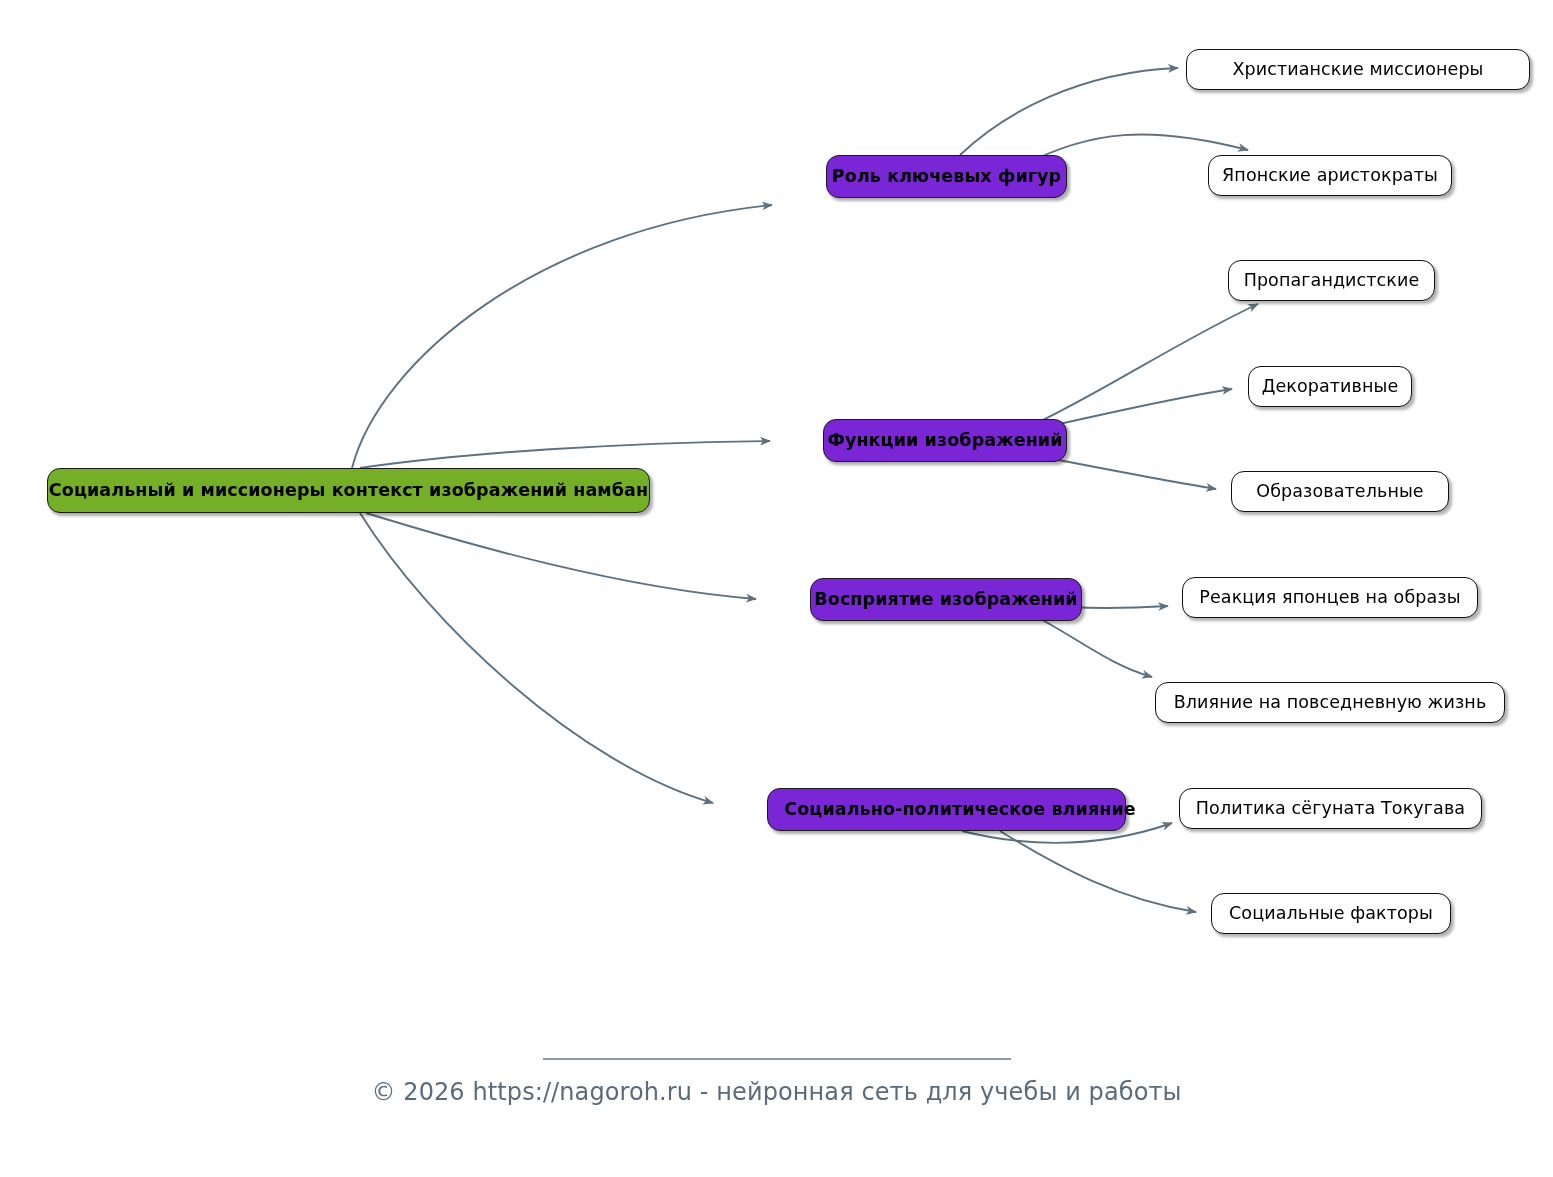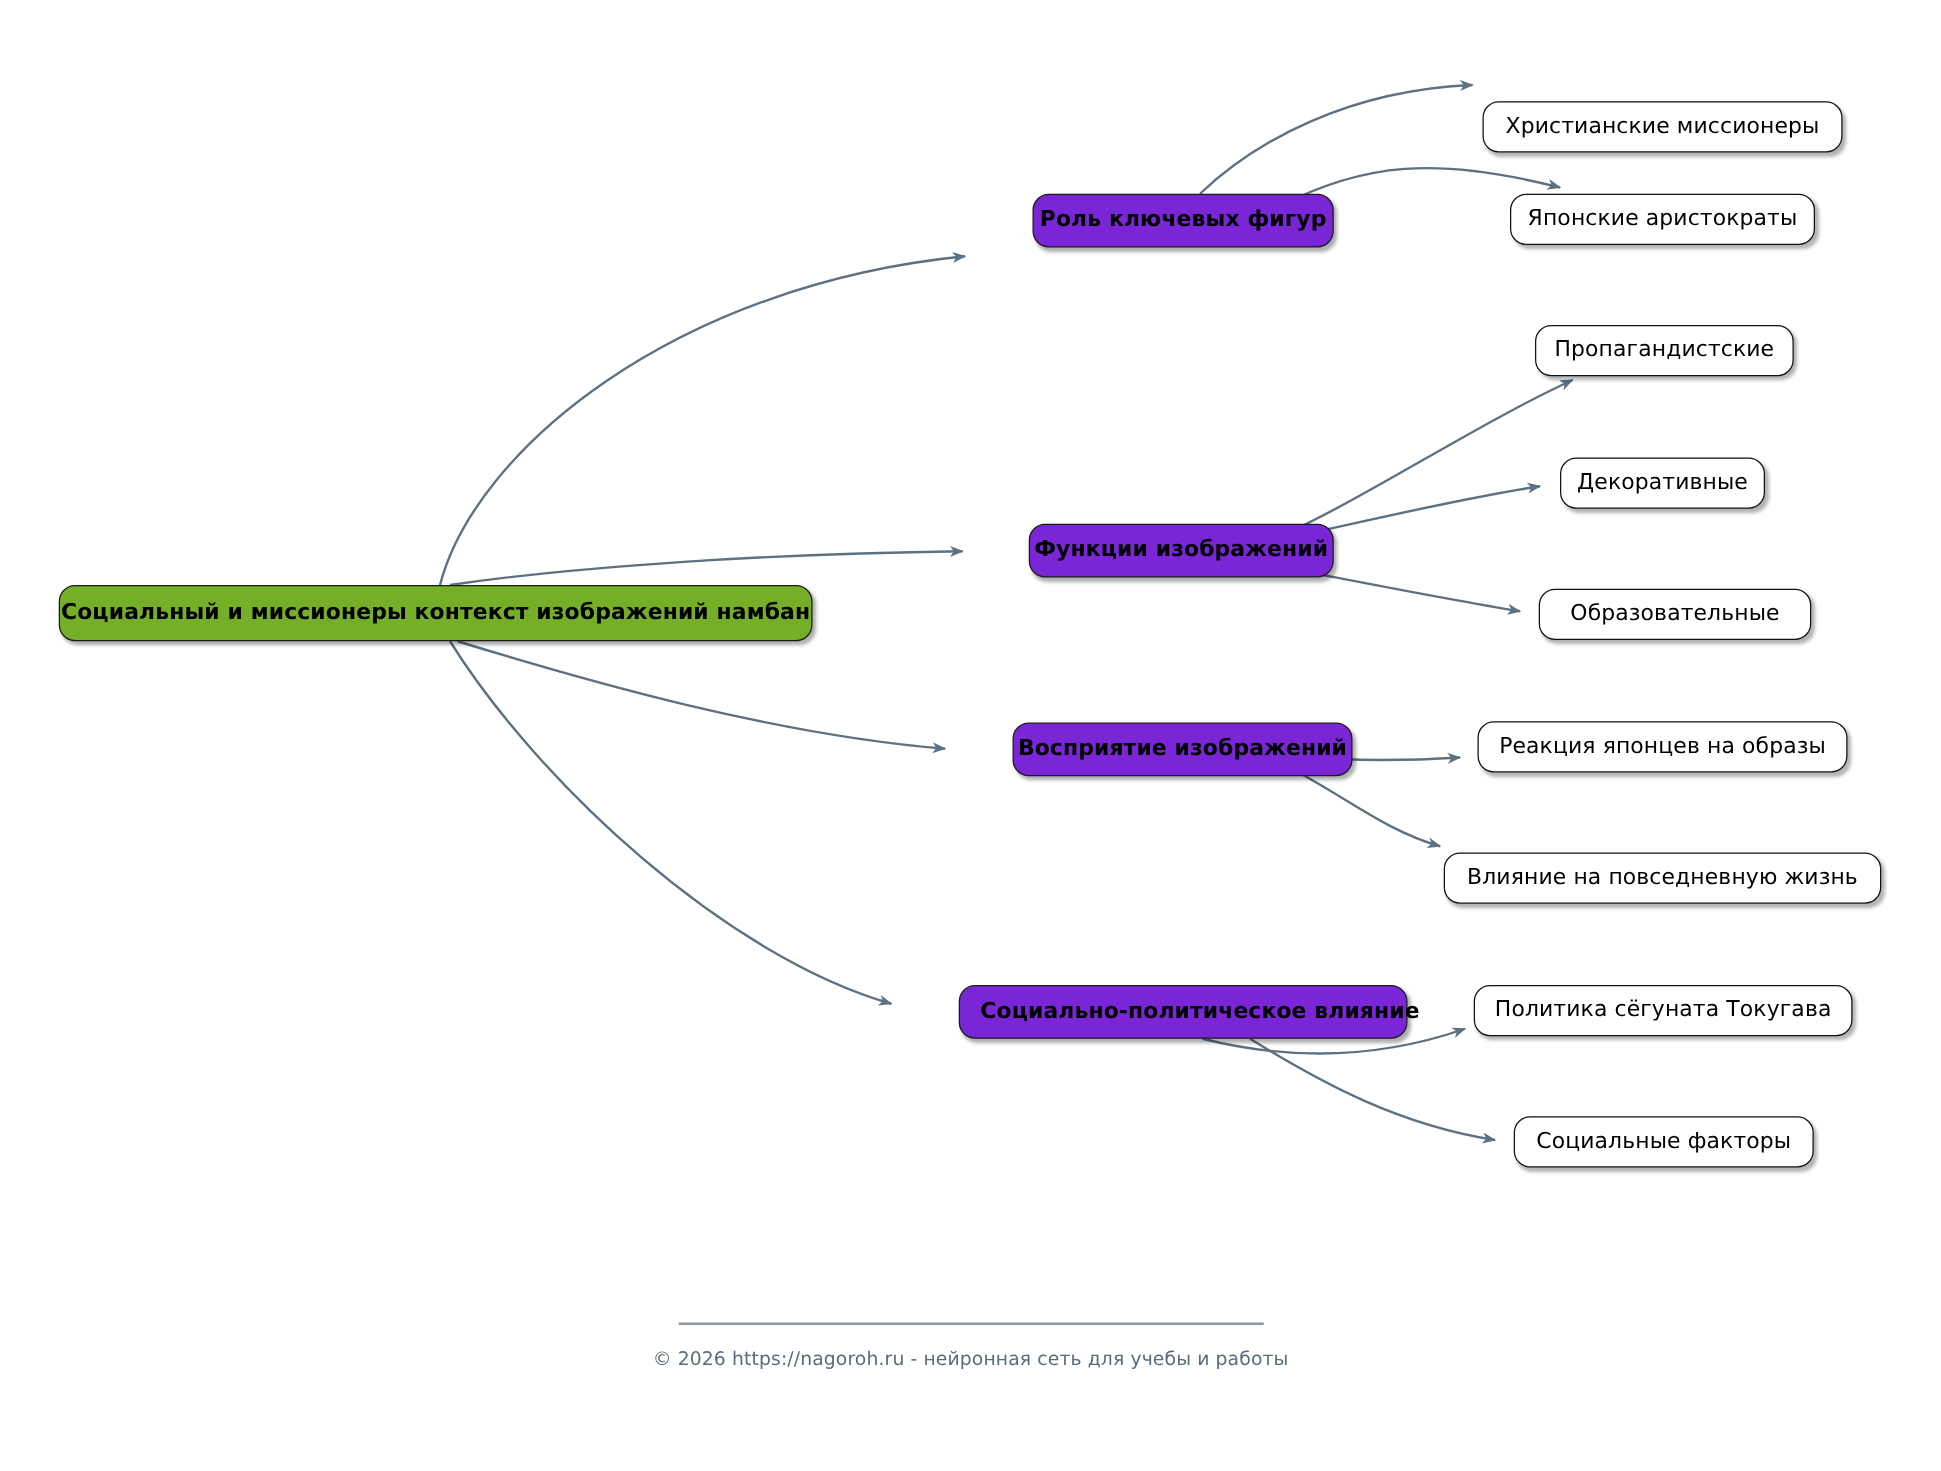--- a/index.html
+++ b/index.html
@@ -79,21 +79,21 @@
     position: absolute;
     top: 1058px;
     left: 50%;
     transform: translateX(-50%);
     width: 468px;
     height: 1.5px;
     background: #8d98a3;
   }
   .footer-copyright {
     top: 1078px;
-    font-size: 15px;
+    font-size: 24px;
     color: #5b6b7b;
     letter-spacing: 0.1px;
   }
 </style>
 </head>
 <body>
 
 <div id="canvas">
 
   <svg id="edge-layer" viewBox="0 0 1553 1177" xmlns="http://www.w3.org/2000/svg">
@@ -127,21 +127,21 @@
     </g>
   </svg>
 
   <div class="node node-root" style="left:47px; top:468px; width:603px;">
     <span>Социальный и миссионеры контекст изображений намбан</span>
   </div>
 
   <div class="node node-branch" style="left:779px; top:155px; width:241px;">
     <span>Роль ключевых фигур</span>
   </div>
-  <div class="node node-leaf" style="left:1186px; top:49px; width:288px;margin-top:32px;">
+  <div class="node node-leaf" style="left:1186px; top:49px; width:344px;">
     <span>Христианские миссионеры</span>
   </div>
   <div class="node node-leaf" style="left:1208px; top:155px; width:244px;">
     <span>Японские аристократы</span>
   </div>
 
   <div class="node node-leaf" style="left:1228px; top:260px; width:207px;">
     <span>Пропагандистские</span>
   </div>
   <div class="node node-branch" style="left:776px; top:419px; width:244px;">

